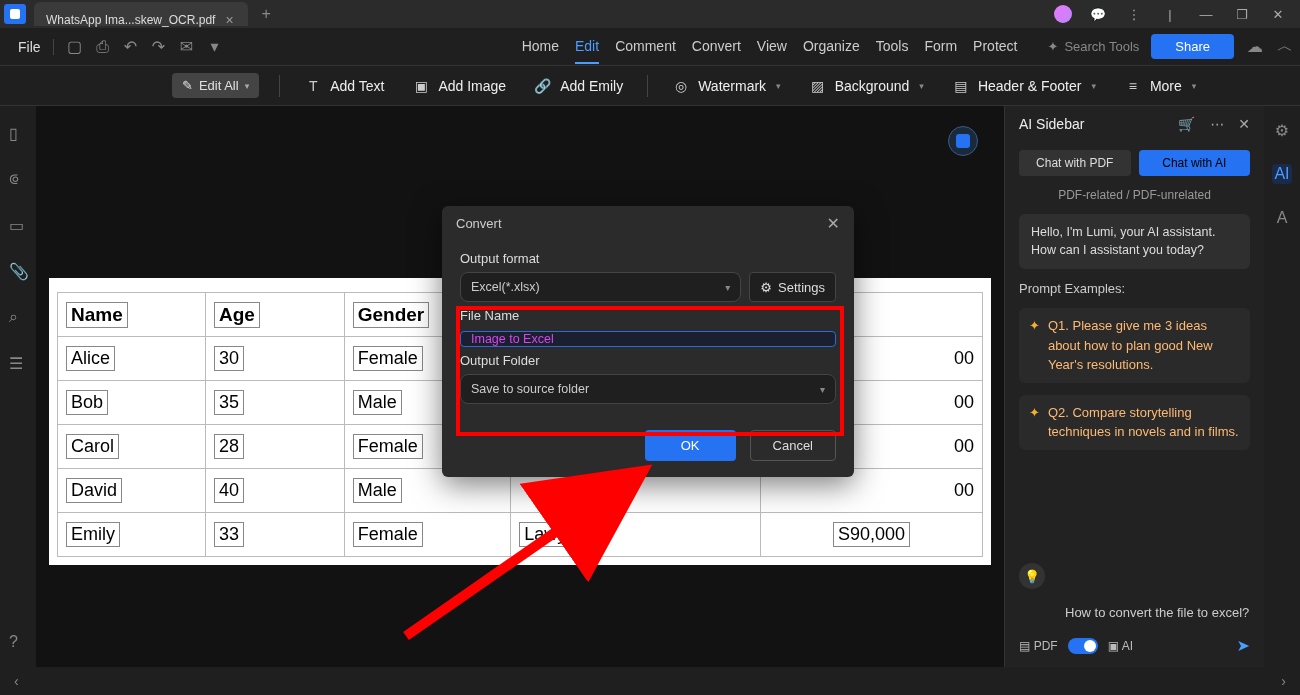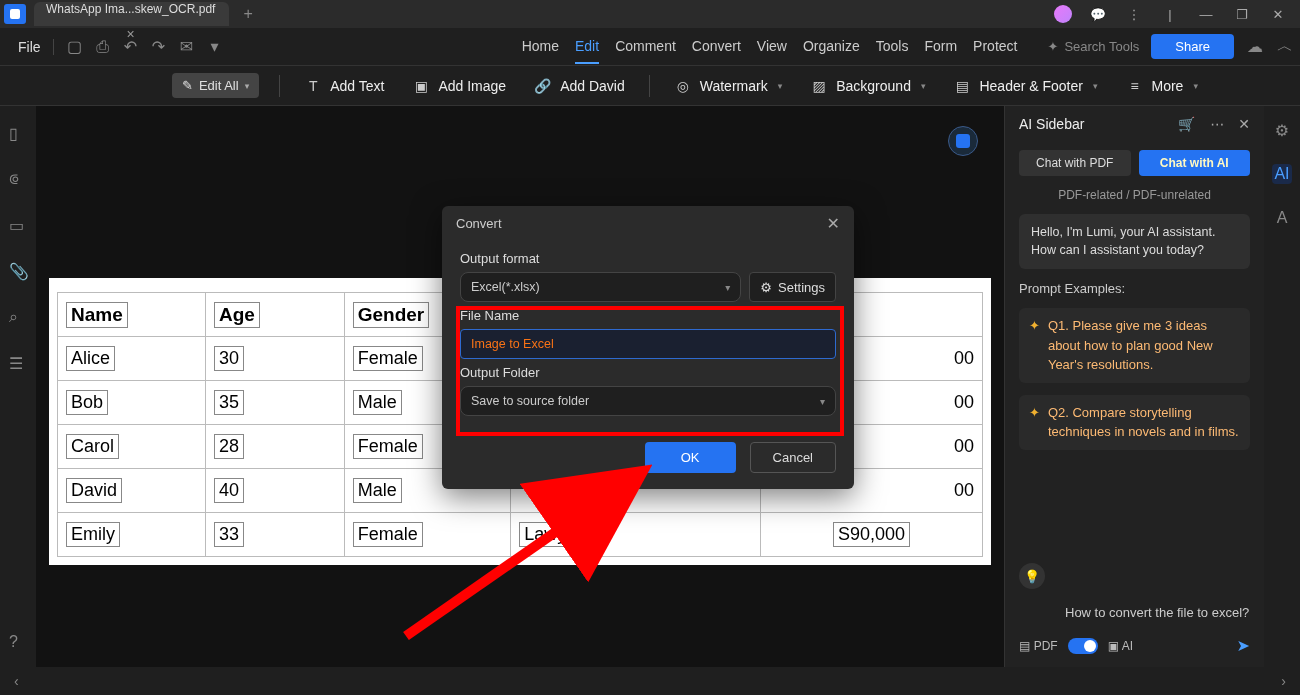--- a/index.html
+++ b/index.html
@@ -2,21 +2,21 @@
 <html><head>
 <meta charset="utf-8">
 <style>
 * { margin: 0; padding: 0; box-sizing: border-box; font-family: -apple-system, BlinkMacSystemFont, "Segoe UI", sans-serif; }
 body { background: #1a1a1a; width: 1300px; height: 695px; overflow: hidden; position: relative; color: #e0e0e0; }
 
 
 .titlebar { height: 28px; background: #2b2b2b; display: flex; align-items: center; padding: 0 4px; }
 .app-icon { width: 22px; height: 20px; background: #2573f2; border-radius: 3px; display: flex; align-items: center; justify-content: center; margin-right: 8px; }
 .app-icon-inner { width: 10px; height: 10px; background: #fff; border-radius: 2px; }
-.tab { background: #3a3a3a; height: 24px; padding: 0 14px 0 12px; border-radius: 6px 6px 0 0; display: flex; align-items: center; font-size: 12px; color: #ddd; gap: 10px; flex-direction: column; }
+.tab { background: #3a3a3a; height: 24px; padding: 12px 14px 0 12px; border-radius: 6px 6px 0 0; display: flex; align-items: center; font-size: 12px; color: #ddd; gap: 10px; }
 .tab-close { font-size: 14px; color: #999; cursor: pointer; }
 .tab-add { margin-left: 14px; color: #888; font-size: 16px; cursor: pointer; }
 .titlebar-spacer { flex: 1; }
 .titlebar-right { display: flex; align-items: center; gap: 16px; padding-right: 8px; }
 .avatar { width: 18px; height: 18px; background: linear-gradient(135deg,#e879f9,#c084fc); border-radius: 50%; }
 .win-btn { color: #aaa; font-size: 13px; cursor: pointer; width: 20px; text-align: center; }
 
 
 .menubar { height: 38px; background: #1f1f1f; display: flex; align-items: center; padding: 0 6px; border-bottom: 1px solid #333; }
 .file-btn { font-size: 14px; color: #ddd; padding: 0 12px; border-right: 1px solid #444; cursor: pointer; }
@@ -58,21 +58,21 @@
 .cell-inner { display: inline-block; border: 1px solid #888; padding: 1px 4px; background: #fff; }
 
 
 .ai-sidebar { width: 260px; background: #222; border-left: 1px solid #333; display: flex; flex-direction: column; }
 .ai-header { display: flex; align-items: center; padding: 10px 14px; font-size: 14px; color: #eee; }
 .ai-header-icons { margin-left: auto; display: flex; gap: 14px; color: #aaa; cursor: pointer; }
 .ai-body { flex: 1; padding: 8px 14px; display: flex; flex-direction: column; gap: 12px; overflow: hidden; }
 .ai-choose { text-align: center; font-size: 15px; font-weight: 600; color: #eee; margin-top: 6px; }
 .ai-tabs { display: flex; gap: 8px; }
 .ai-tab { flex: 1; background: #333; border-radius: 4px; text-align: center; padding: 6px 4px; font-size: 12px; color: #ddd; cursor: pointer; line-height: 1.2; }
-.ai-tab.active { background: #2573f2; color: #fef9c3; font-weight: bold; }
+.ai-tab.active { background: #2573f2; color: #000000; }
 .ai-sub { text-align: center; font-size: 12px; color: #999; }
 .ai-msg { background: #2f2f2f; border-radius: 6px; padding: 10px 12px; font-size: 12.5px; color: #ddd; line-height: 1.4; }
 .ai-examples-head { font-size: 13px; color: #ccc; }
 .ai-example { background: #2a2a2a; border-radius: 6px; padding: 8px 10px; display: flex; gap: 8px; }
 .ai-example-icon { color: #f0b030; font-size: 13px; margin-top: 2px; }
 .ai-example-text { font-size: 13px; color: #fdba74; line-height: 1.5; }
 .ai-bulb { width: 26px; height: 26px; border-radius: 50%; background: #333; display: flex; align-items: center; justify-content: center; color: #aaa; margin-top: auto; cursor: pointer; font-size: 13px; }
 .ai-prompt { font-size: 13px; color: #ccc; padding: 8px 14px; margin-left: 46px; }
 .ai-footer { display: flex; align-items: center; padding: 8px 14px 12px; gap: 10px; font-size: 12px; color: #bbb; }
 .toggle { width: 30px; height: 16px; background: #2573f2; border-radius: 8px; position: relative; cursor: pointer; }
@@ -93,21 +93,21 @@
 .dialog-backdrop { position: absolute; inset: 0; pointer-events: none; }
 .dialog { position: absolute; left: 442px; top: 206px; width: 412px; background: #2b2b2b; border-radius: 6px; box-shadow: 0 8px 30px rgba(0,0,0,.5); pointer-events: auto; }
 .dialog-title { display: flex; align-items: center; padding: 8px 14px; font-size: 13px; color: #ccc; }
 .dialog-close { margin-left: auto; color: #aaa; cursor: pointer; font-size: 16px; }
 .dialog-body { padding: 4px 18px 14px; }
 .dlg-label { font-size: 13px; color: #ddd; margin-top: 6px; margin-bottom: 6px; }
 .dlg-row { display: flex; gap: 8px; align-items: center; }
 .dlg-select { flex: 1; background: #1f1f1f; border: 1px solid #444; border-radius: 8px; height: 30px; display: flex; align-items: center; padding: 0 10px; font-size: 12.5px; color: #ccc; cursor: pointer; }
 .dlg-select .caret { margin-left: auto; font-size: 10px; color: #888; }
 .dlg-settings-btn { background: #1f1f1f; border: 1px solid #444; border-radius: 4px; height: 30px; display: flex; align-items: center; padding: 0 10px; gap: 6px; font-size: 13px; color: #ddd; cursor: pointer; }
-.dlg-input { width: 100%; background: #1a2030; border: 1px solid #2e6ad0; border-radius: 4px; height: 30px; padding: 0 10px; font-size: 12.5px; color: #f97316; outline: none; }
+.dlg-input { width: 100%; background: #1a2030; border: 1px solid #2e6ad0; border-radius: 4px; height: 16px; padding: 0 10px; font-size: 12.5px; color: #d946ef; outline: none; }
 .dialog-footer { display: flex; justify-content: flex-end; gap: 14px; padding: 12px 18px 16px; }
 .dlg-ok { background: #2573f2; color: #fff; border: none; padding: 7px 36px; border-radius: 4px; font-size: 13px; cursor: pointer; }
 .dlg-cancel { background: #2b2b2b; color: #ddd; border: 1px solid #555; padding: 7px 22px; border-radius: 4px; font-size: 13px; cursor: pointer; }
 
 
 .red-box { position: absolute; left: 456px; top: 306px; width: 388px; height: 130px; border: 4px solid #f00; pointer-events: none; }
 .arrow-svg { position: absolute; left: 396px; top: 456px; pointer-events: none; }
 
 svg { display: block; }
 </style>
@@ -179,21 +179,21 @@
   <div class="tool-item">
       <span class="tool-icon">T</span>
       <span>Add Text</span>
     </div>
   <div class="tool-item">
       <span class="tool-icon">▣</span>
       <span>Add Image</span>
     </div>
   <div class="tool-item">
       <span class="tool-icon">🔗</span>
-      <span>Add David</span>
+      <span>Add Emily</span>
     </div>
   <div class="toolbar-divider"></div>
   <div class="tool-item">
       <span class="tool-icon">◎</span>
       <span>Watermark</span>
       <span class="tool-caret">▾</span>
     </div>
   <div class="tool-item">
       <span class="tool-icon">▨</span>
       <span>Background</span>

